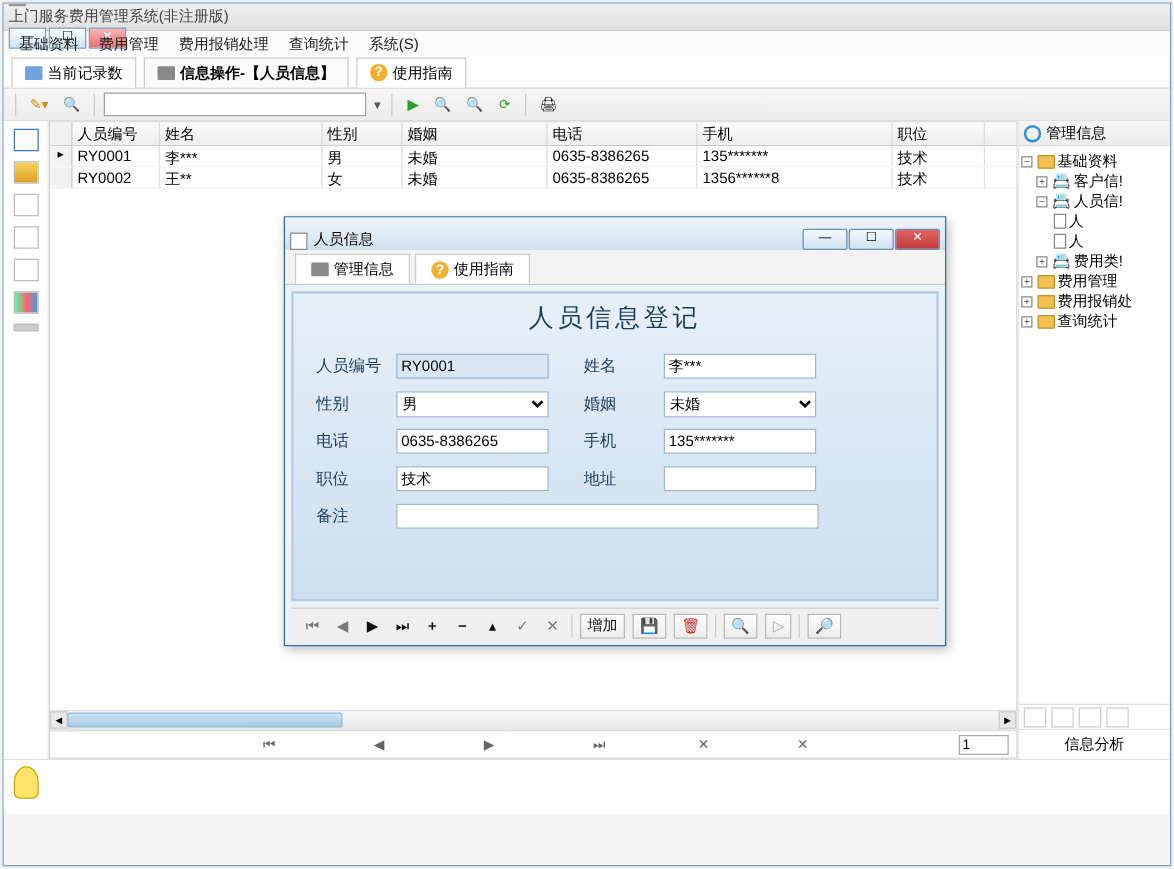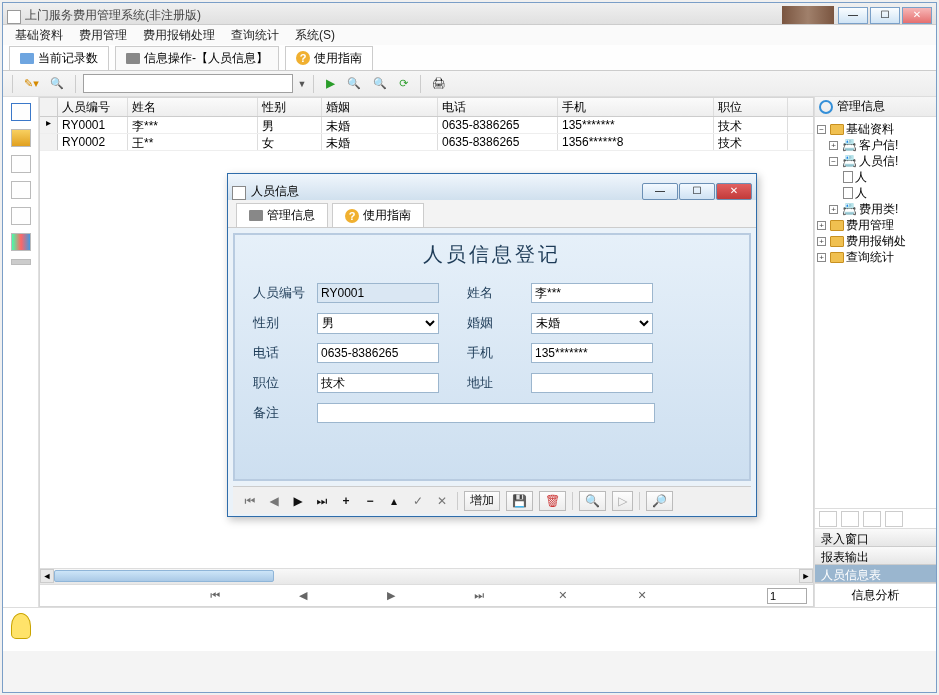--- a/index.html
+++ b/index.html
@@ -1,20 +1,20 @@
 <!DOCTYPE html>
 <html><head>
 <meta charset="utf-8">
 <style>
 * { box-sizing: border-box; margin: 0; padding: 0; }
 body { font-family: "Microsoft YaHei", SimSun, Arial, sans-serif; font-size: 12px; background: #f0f0f0; width: 939px; height: 695px; overflow: hidden; position: relative; }
 
 
 .main-window { width: 935px; height: 691px; border: 1px solid #7a9ec7; background: #f4f4f4; position: absolute; left: 2px; top: 2px; }
-.titlebar { height: 22px; background: linear-gradient(#f0f0f0, #e0e0e0); display: flex; align-items: flex-end; padding: 0 4px; border-bottom: 1px solid #ccc; }
+.titlebar { height: 22px; background: linear-gradient(#f0f0f0, #e0e0e0); display: flex; align-items: flex-start; padding: 0 4px; border-bottom: 1px solid #ccc; flex-direction: column; }
 .titlebar-icon { width: 14px; height: 14px; margin-right: 4px; background: #fff; border: 1px solid #999; }
 .titlebar-text { flex: 1; color: #444; }
 .win-controls { display: flex; gap: 2px; }
 .win-btn { width: 30px; height: 17px; border: 1px solid #7aa0c8; background: linear-gradient(#fafdff,#d0e4f5); text-align: center; font-size: 10px; line-height: 14px; cursor: pointer; }
 .win-btn.close { background: linear-gradient(#f7b7b7,#e56f6f); color: #fff; }
 .win-photo { width: 52px; height: 18px; background: linear-gradient(90deg,#7a5540,#a0806b,#7a5540); margin-right: 4px; }
 
 
 .menubar { height: 20px; background: #fafafa; display: flex; align-items: center; padding: 0 4px; font-size: 12px; color: #222; }
 .menubar .menu-item { padding: 2px 8px; cursor: pointer; }
@@ -129,21 +129,21 @@
     <div class="menu-item">费用报销处理</div>
     <div class="menu-item">查询统计</div>
     <div class="menu-item">系统(S)</div>
   </div>
 
   <div class="main-tabs">
     <div class="tab">
       <span class="tab-icon"></span>
       <span>当前记录数</span>
     </div>
-    <div class="tab" style="background:#fafafa;">
+    <div class="tab" style="background:#fafafa;font-weight:bold;">
       <span class="tab-icon" style="background:#888;"></span>
       <span>信息操作-【人员信息】</span>
     </div>
     <div class="tab">
       <span class="help-icon">?</span>
       <span>使用指南</span>
     </div>
   </div>
 
   <div class="toolbar">
@@ -271,25 +271,20 @@
             <span class="folder-icon"></span>
             <span>查询统计</span>
           </div>
       </div>
       <div class="right-tb">
         <div class="tb-btn"></div>
         <div class="tb-btn"></div>
         <div class="tb-btn"></div>
         <div class="tb-btn"></div>
       </div>
-      <div class="right-btns">
-        <div class="rbtn">录入窗口</div>
-        <div class="rbtn">报表输出</div>
-        <div class="rbtn sel">人员信息表</div>
-      </div>
       <div class="right-footer">信息分析</div>
     </div>
   </div>
 
   <div class="hint-bar">
     <div class="hint-icon"></div>
   </div>
 
 
   <div class="modal">

